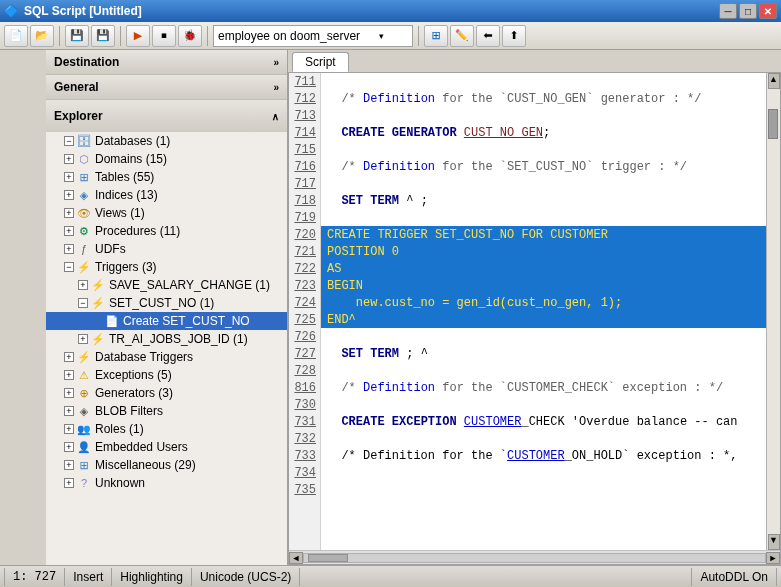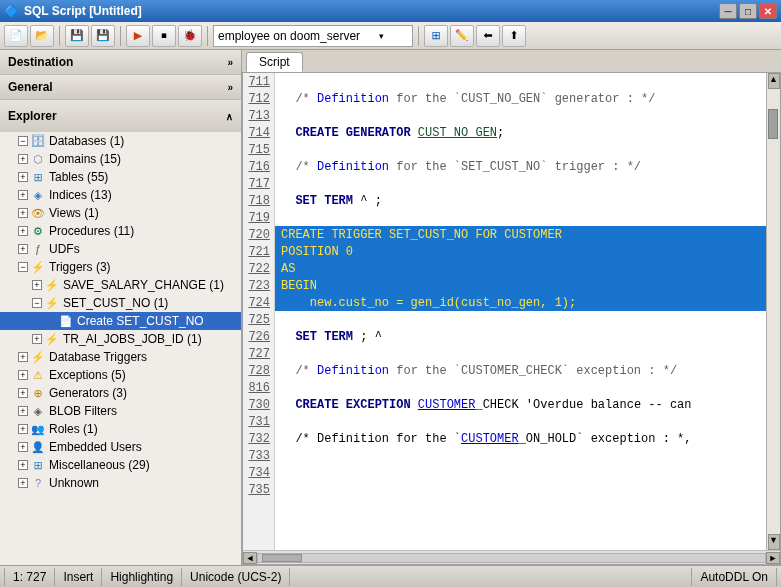--- a/index.html
+++ b/index.html
@@ -63,20 +63,21 @@
     }
 
     
     .left-panel {
       width: 242px;
       background: #f0ede8;
       border-right: 1px solid #a0a0a0;
       overflow: hidden;
       display: flex;
       flex-direction: column;
+      margin-left: 46px;
     }
     .panel-section {
       border-bottom: 1px solid #c0bdb5;
     }
     .panel-header {
       background: linear-gradient(to bottom, #e8e4de, #d0ccc4);
       height: 24px;
       display: flex;
       align-items: center;
       padding: 0 8px;
@@ -232,21 +233,21 @@
       font-size: 12px;
       gap: 0;
     }
     .status-item {
       padding: 0 8px;
       height: 18px;
       display: flex;
       align-items: center;
       border-right: 1px solid #a0a0a0;
     }
-    .status-item:first-child { border-left: 1px solid #a0a0a0; }
+    .status-item:first-child { border-left: 1px solid #a0a0a0; font-family: Liberation Mono, monospace; }
     .expand-box {
       width: 10px; height: 10px;
       border: 1px solid #808080;
       background: white;
       display: inline-flex;
       align-items: center;
       justify-content: center;
       font-size: 9px;
       margin-right: 2px;
     }
@@ -484,31 +485,32 @@
             <div class="line-num">731</div>
             <div class="line-num">732</div>
             <div class="line-num">733</div>
             <div class="line-num">734</div>
             <div class="line-num">735</div>
           </div>
         <div class="code-content" id="code-content">
             <div class="code-line"></div>
             <div class="code-line"><span style="color: rgb(96, 96, 96);">  /* </span><span style="color: rgb(0, 0, 204);">Definition</span><span style="color: rgb(96, 96, 96);"> for the `CUST_NO_GEN` generator : */</span></div>
             <div class="code-line"></div>
-            <div class="code-line"><span>  </span><span style="color: rgb(0, 0, 128); font-weight: bold;">CREATE</span><span> </span><span style="color: rgb(0, 0, 128); font-weight: bold;">GENERATOR</span><span> </span><span style="color: #14532d; text-decoration: underline;">CUST_NO_GEN</span><span>;</span></div>
+            <div class="code-line"><span>  </span><span style="color: rgb(0, 0, 128); font-weight: bold;">CREATE</span><span> </span><span style="color: rgb(0, 0, 128); font-weight: bold;">GENERATOR</span><span> </span><span style="color: #7f1d1d; text-decoration: underline;">CUST_NO_GEN</span><span>;</span></div>
             <div class="code-line"></div>
             <div class="code-line"><span style="color: rgb(96, 96, 96);">  /* </span><span style="color: rgb(0, 0, 204);">Definition</span><span style="color: rgb(96, 96, 96);"> for the `SET_CUST_NO` trigger : */</span></div>
             <div class="code-line"></div>
             <div class="code-line"><span>  </span><span style="color: rgb(0, 0, 128); font-weight: bold;">SET</span><span> </span><span style="color: rgb(0, 0, 128); font-weight: bold;">TERM</span><span> ^ ;</span></div>
             <div class="code-line"></div>
             <div class="code-line highlighted">CREATE TRIGGER SET_CUST_NO FOR CUSTOMER</div>
             <div class="code-line highlighted">POSITION 0</div>
             <div class="code-line highlighted">AS</div>
             <div class="code-line highlighted">BEGIN</div>
             <div class="code-line highlighted">    new.cust_no = gen_id(cust_no_gen, 1);</div>
+            <div class="code-line highlighted">END^</div>
             <div class="code-line"></div>
             <div class="code-line"><span>  </span><span style="color: rgb(0, 0, 128); font-weight: bold;">SET</span><span> </span><span style="color: rgb(0, 0, 128); font-weight: bold;">TERM</span><span> ; ^</span></div>
             <div class="code-line"></div>
             <div class="code-line"><span style="color: rgb(96, 96, 96);">  /* </span><span style="color: rgb(0, 0, 204);">Definition</span><span style="color: rgb(96, 96, 96);"> for the `CUSTOMER_CHECK` exception : */</span></div>
             <div class="code-line"></div>
             <div class="code-line"><span>  </span><span style="color: rgb(0, 0, 128); font-weight: bold;">CREATE</span><span> </span><span style="color: rgb(0, 0, 128); font-weight: bold;">EXCEPTION</span><span> </span><span style="color: rgb(0, 0, 204); text-decoration: underline;">CUSTOMER</span><span>_CHECK 'Overdue balance -- can</span></div>
             <div class="code-line"></div>
             <div class="code-line"><span>  /* Definition for the `</span><span style="color: rgb(0, 0, 204); text-decoration: underline;">CUSTOMER</span><span>_ON_HOLD` exception : *,</span></div>
             <div class="code-line"></div>
           </div>

